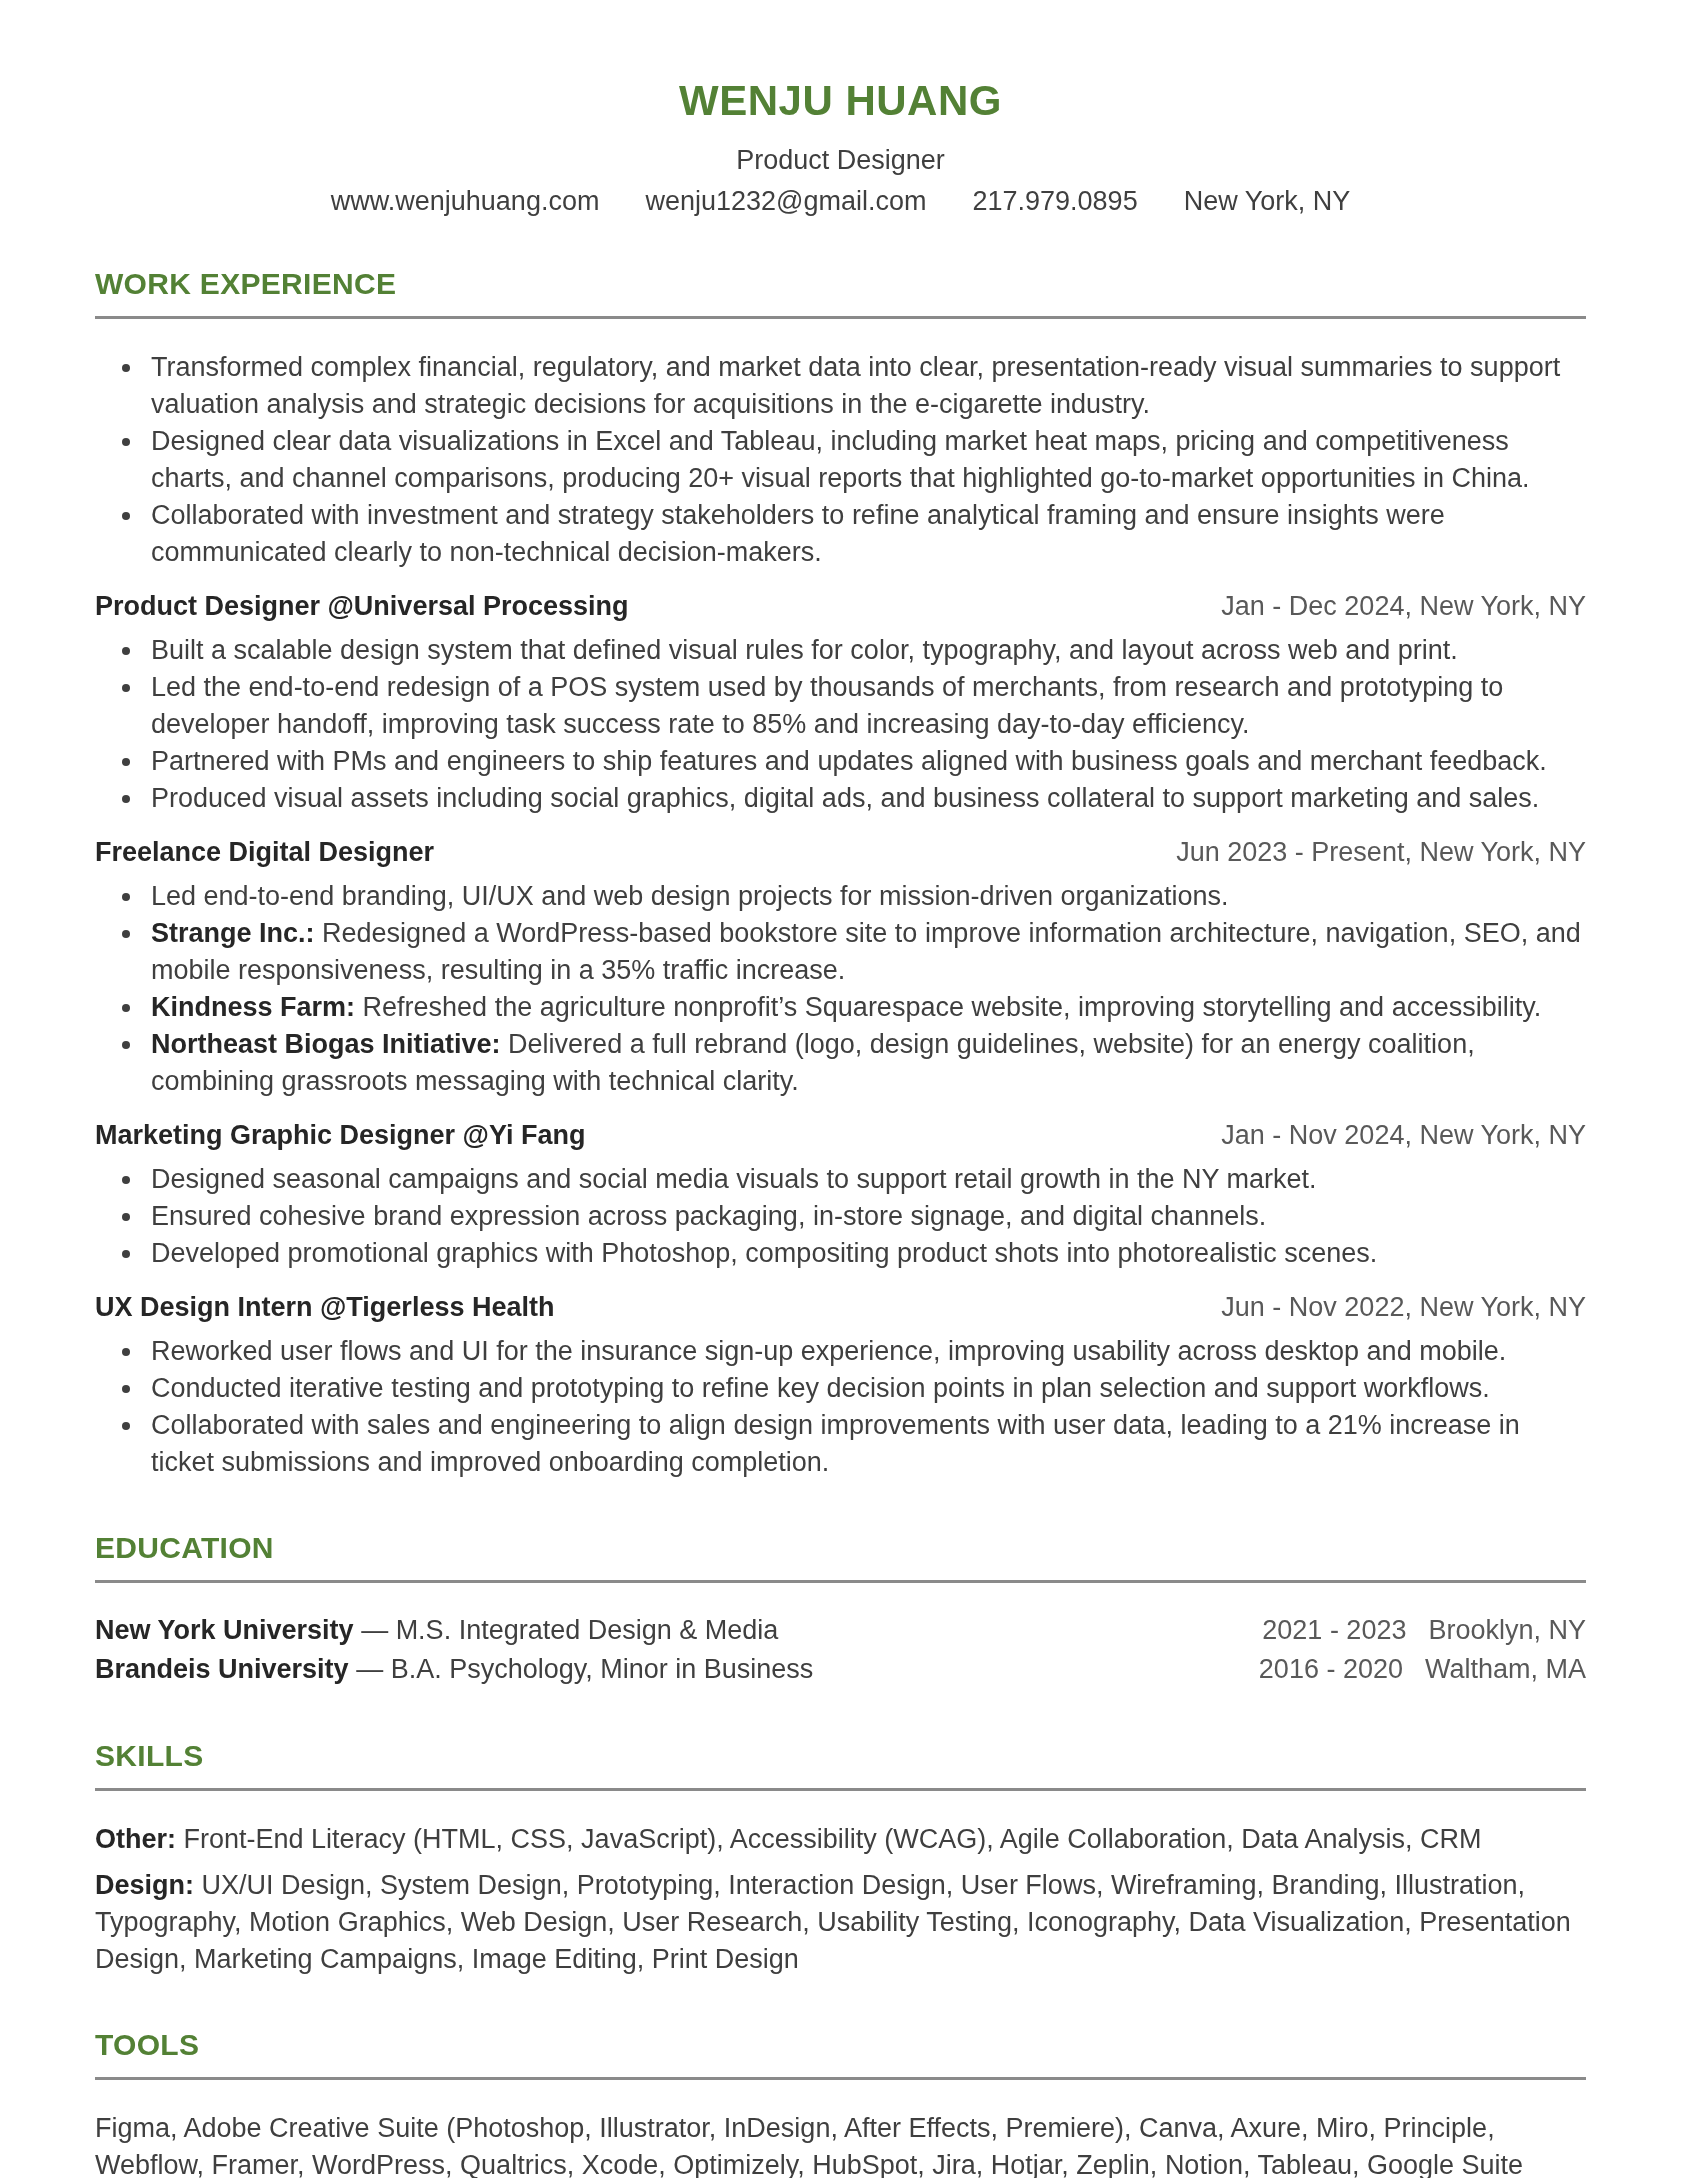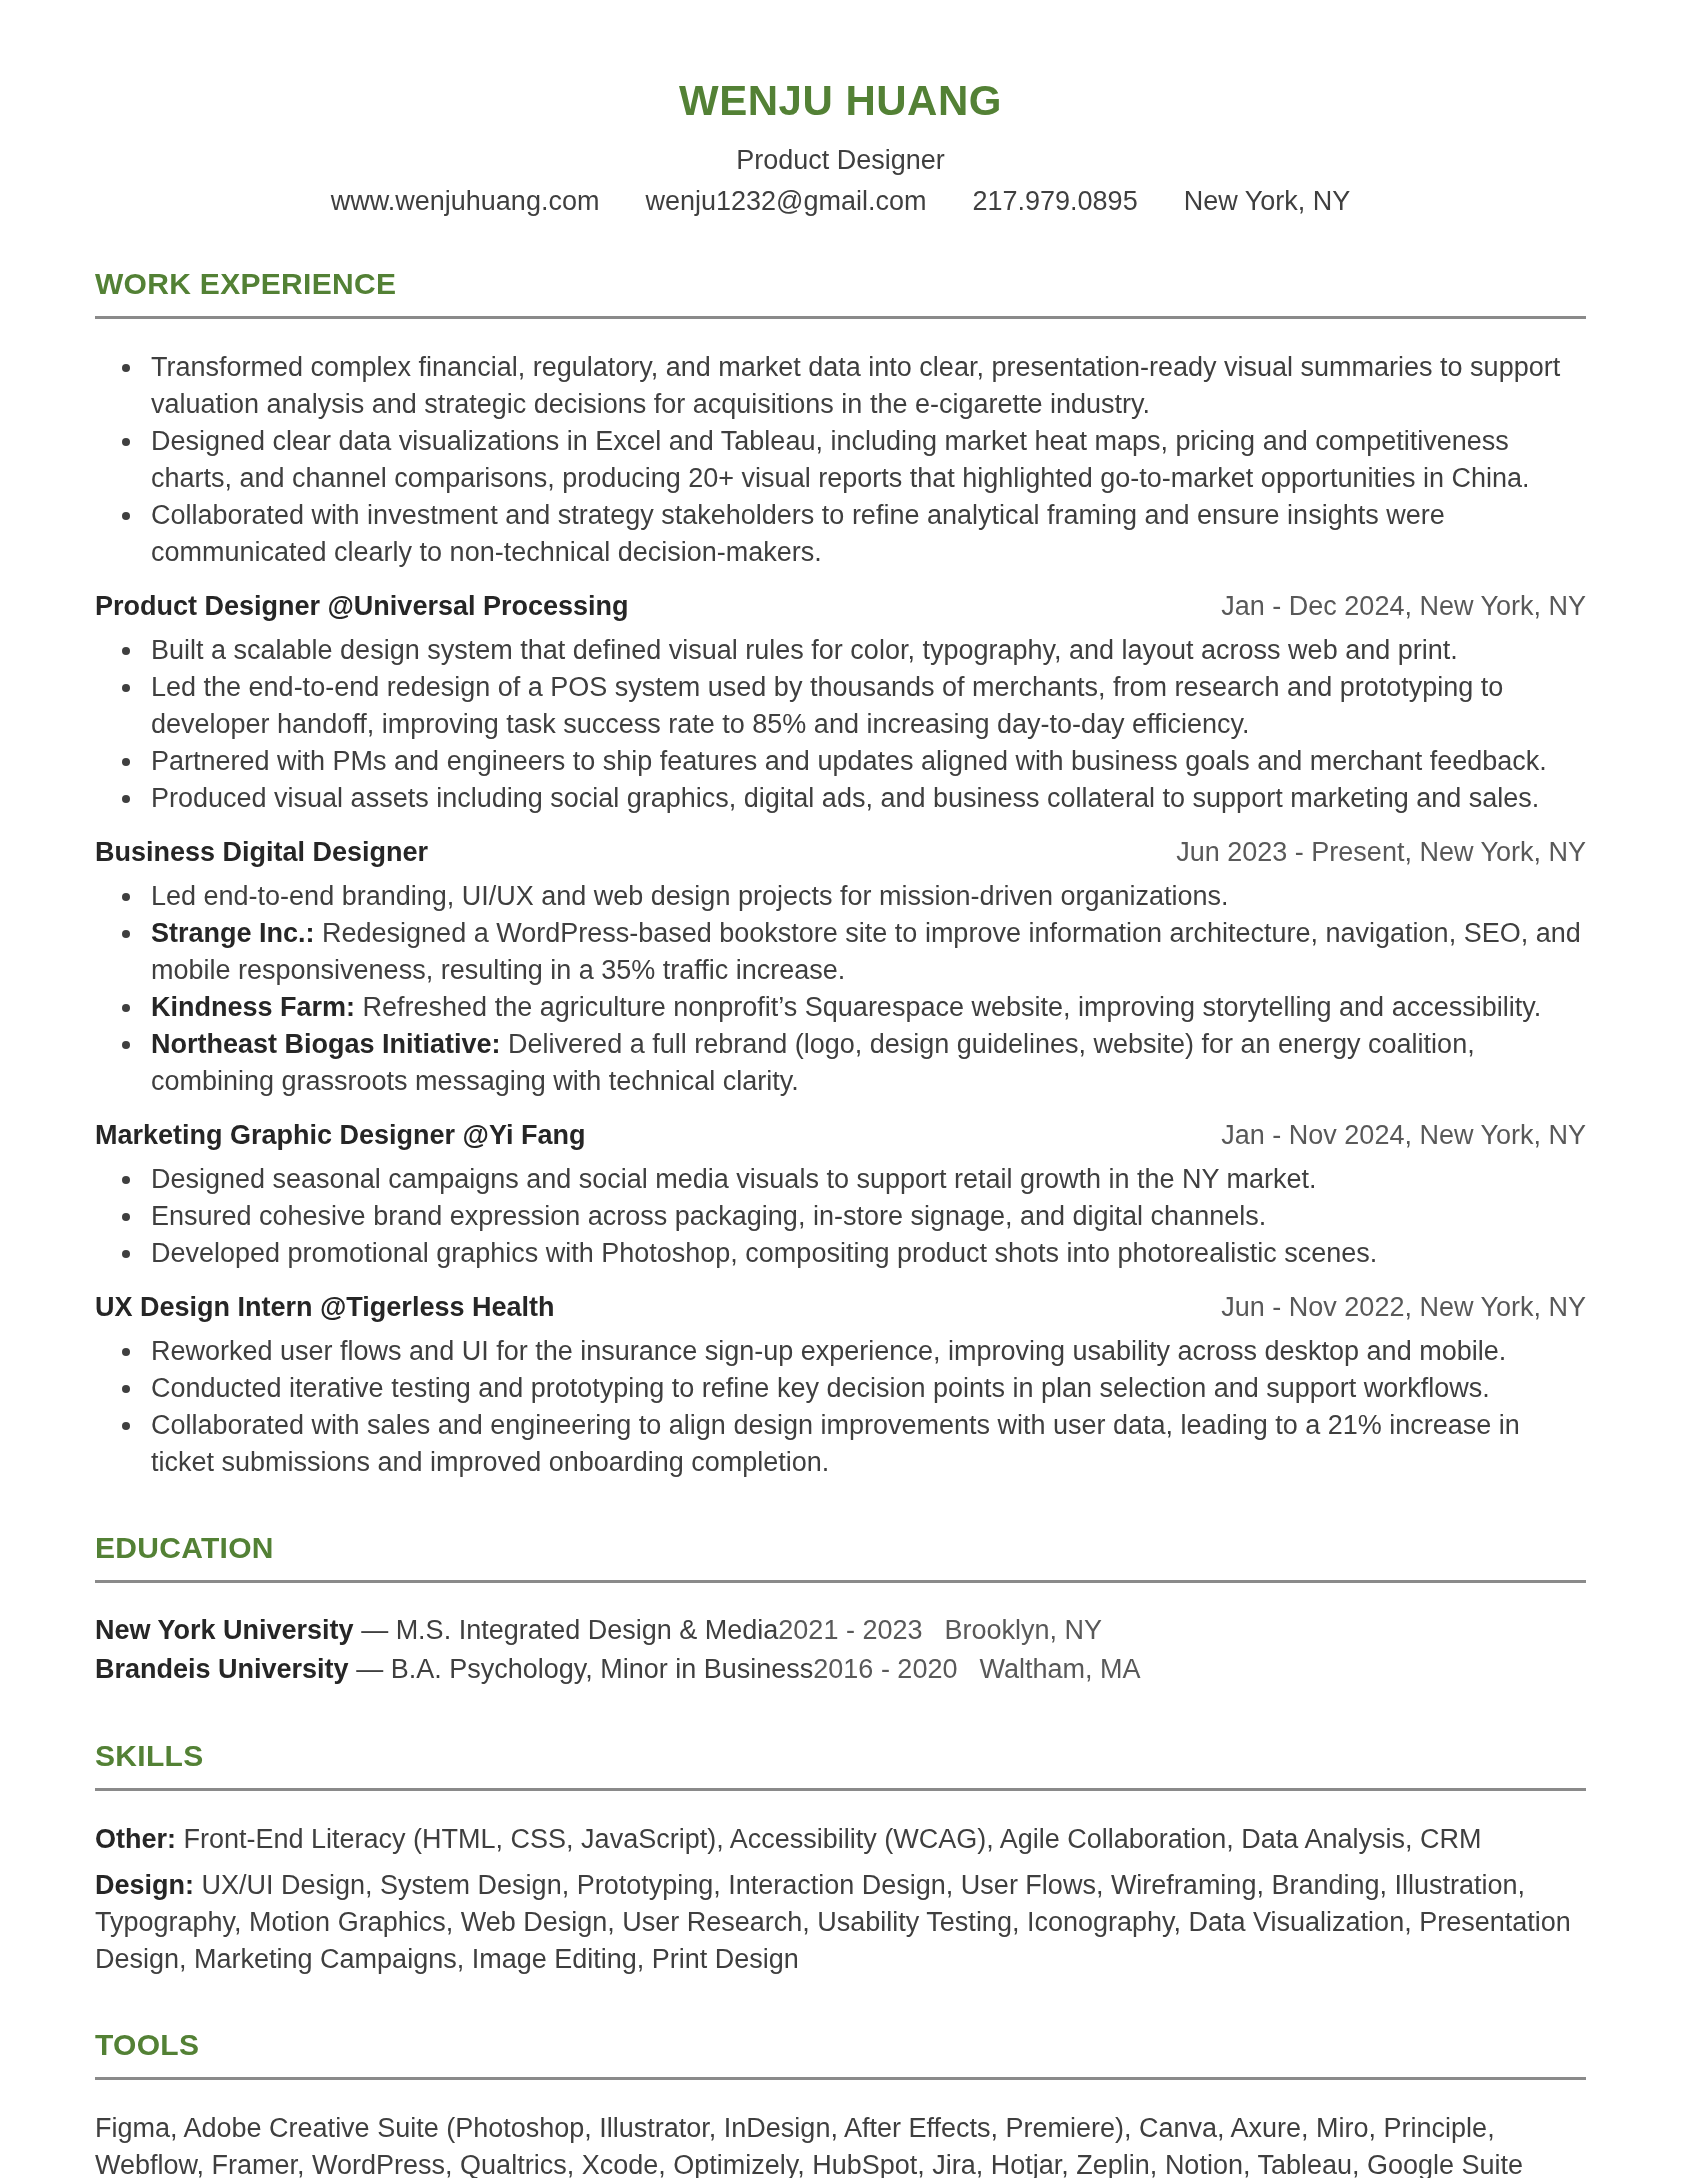--- a/index.html
+++ b/index.html
@@ -55,21 +55,21 @@
   }
   .job-title { font-size: 27px; font-weight: 700; color: #262626; margin: 0; }
   .job-dates { color: #595959; white-space: nowrap; }
 
   ul.bullets { margin: 10px 0 0 0; padding-left: 50px; list-style: disc; }
   ul.bullets li { line-height: 37px; padding-left: 6px; }
   ul.bullets li::marker { color: #3f3f3f; }
   .lead { color: #262626; font-weight: 700; }
 
   .edu-rows { margin-top: 28px; }
-  .edu-row { display: flex; justify-content: flex-start; line-height: 39px; }
+  .edu-row { display: flex; justify-content: space-between; line-height: 39px; }
   .edu-left strong { color: #262626; }
   .edu-right { color: #595959; display: flex; gap: 22px; white-space: nowrap; }
 
   .para { margin: 30px 0 0 0; line-height: 37px; }
   .para + .para { margin-top: 9px; }
   .para strong { color: #262626; }
 </style>
 </head>
 <body>
 
@@ -106,21 +106,21 @@
       <ul class="bullets">
         <li>Built a scalable design system that defined visual rules for color, typography, and layout across web and print.</li>
         <li>Led the end-to-end redesign of a POS system used by thousands of merchants, from research and prototyping to developer handoff, improving task success rate to 85% and increasing day-to-day efficiency.</li>
         <li>Partnered with PMs and engineers to ship features and updates aligned with business goals and merchant feedback.</li>
         <li>Produced visual assets including social graphics, digital ads, and business collateral to support marketing and sales.</li>
       </ul>
     </article>
 
     <article class="job">
       <div class="job-header">
-        <h3 class="job-title">Business Digital Designer</h3>
+        <h3 class="job-title">Freelance Digital Designer</h3>
         <span class="job-dates">Jun 2023 - Present, New York, NY</span>
       </div>
       <ul class="bullets">
         <li>Led end-to-end branding, UI/UX and web design projects for mission-driven organizations.</li>
         <li><strong class="lead">Strange Inc.:</strong> <span>Redesigned a WordPress-based bookstore site to improve information architecture, navigation, SEO, and mobile responsiveness, resulting in a 35% traffic increase.</span></li>
         <li><strong class="lead">Kindness Farm:</strong> <span>Refreshed the agriculture nonprofit’s Squarespace website, improving storytelling and accessibility.</span></li>
         <li><strong class="lead">Northeast Biogas Initiative:</strong> <span>Delivered a full rebrand (logo, design guidelines, website) for an energy coalition, combining grassroots messaging with technical clarity.</span></li>
       </ul>
     </article>
 

